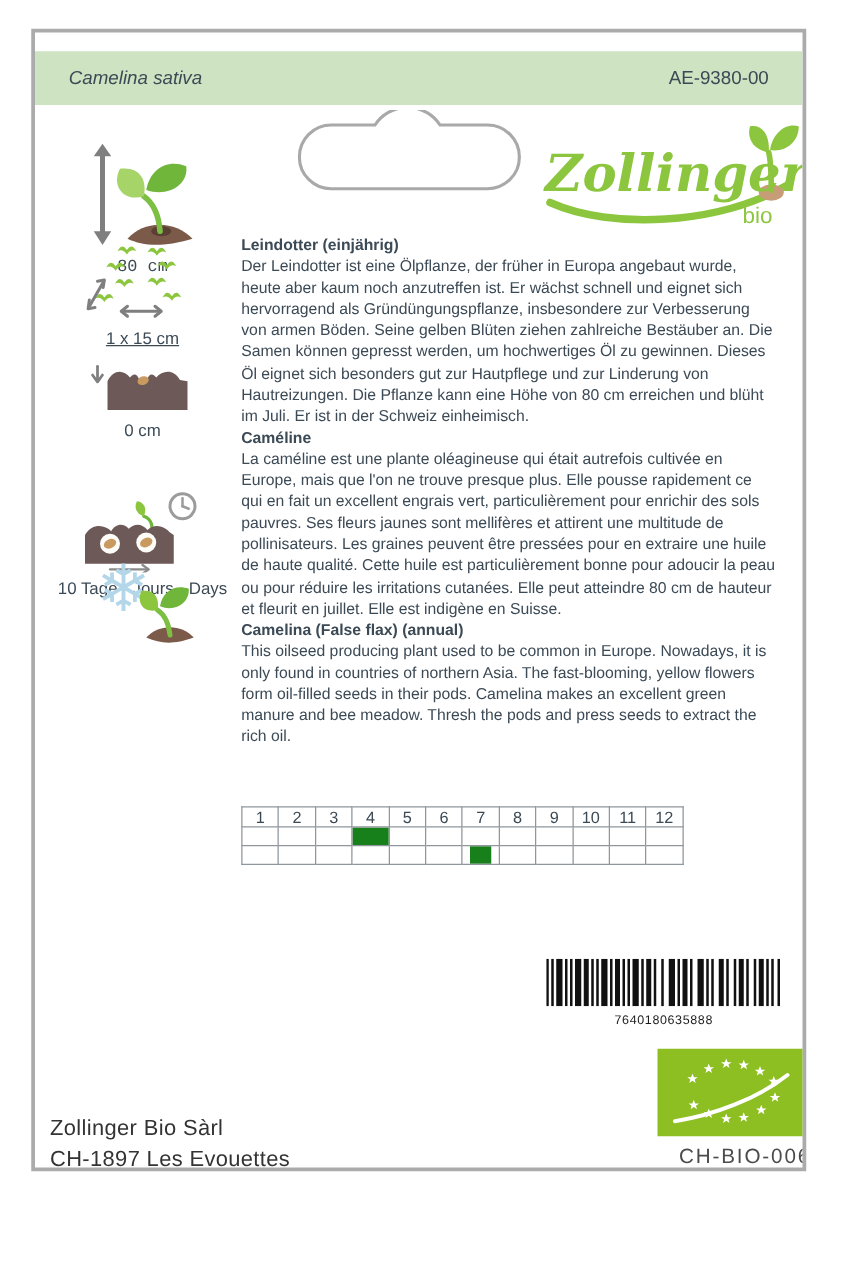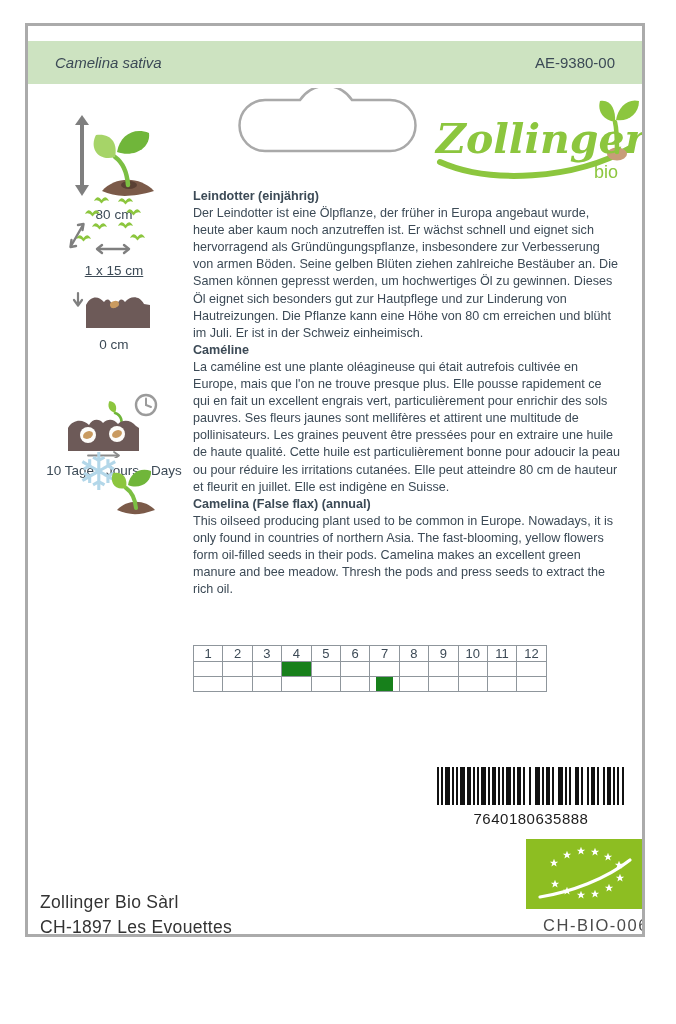--- a/index.html
+++ b/index.html
@@ -27,21 +27,21 @@
   }
   .variety-name{font-style:italic;}
   
   .hang-hole{position:absolute;left:210px;top:62px;}
   
   .brand-logo{position:absolute;left:406px;top:66px;}
   
   .spec{position:absolute;display:flex;flex-direction:column;align-items:center;
         font-size:13.5px;color:var(--text);text-align:center;}
   .spec .lbl{margin-top:5px;white-space:nowrap;}
-  #spec-height{left:30px;top:84px;width:112px;}
+  #spec-height{left:30px;top:84px;width:112px;font-family:Liberation Mono, monospace;}
   #spec-spacing{left:26px;top:168px;width:120px;text-decoration:underline;}
   #spec-depth{left:30px;top:264px;width:112px;}
   #spec-germination{left:4px;top:366px;width:164px;}
   #spec-frost{left:44px;top:424px;width:100px;}
   .frost{position:relative;width:90px;height:70px;}
   .flake{position:absolute;left:0;top:-4px;font-size:52px;line-height:1;color:#b3d7e9;}
   .frost svg{position:absolute;left:28px;top:8px;}
   
   .descriptions{
     position:absolute;left:165px;top:162px;width:428px;height:456px;overflow:hidden;
@@ -54,21 +54,21 @@
   .cal-labels{display:flex;flex-direction:column;padding-top:19px;padding-right:9px;min-width:49px;}
   .cal-label{height:18.6px;line-height:18.6px;}
   .cal-table{border-collapse:collapse;}
   .cal-table td{
     width:29.4px;min-width:29.4px;height:15px;border:1.6px solid #8f969c;
     text-align:center;padding:0;font-size:13px;color:var(--text);
   }
   .cal-table .fill{height:100%;margin:0 auto;}
   
   .barcode-block{position:absolute;left:409px;top:741px;width:188px;text-align:center;}
-  .barcode-number{font-size:15px;color:#1c1c1c;margin-top:1px;letter-spacing:0.5px;}
+  .barcode-number{font-size:10px;color:#1c1c1c;margin-top:1px;letter-spacing:0.5px;}
   
   .eu-block{position:absolute;left:498px;top:813px;width:140px;text-align:center;}
   .eu-logo{width:120px;height:70px;background:var(--eu-green);display:block;}
   .bio-code{margin-top:7px;font-size:16.5px;letter-spacing:1.5px;color:#4b4b4b;}
   
   .address{position:absolute;left:12px;top:836px;font-size:17.5px;line-height:24.5px;
            color:#333;letter-spacing:0.3px;margin-top:28px;}
 </style>
 </head>
 <body>

